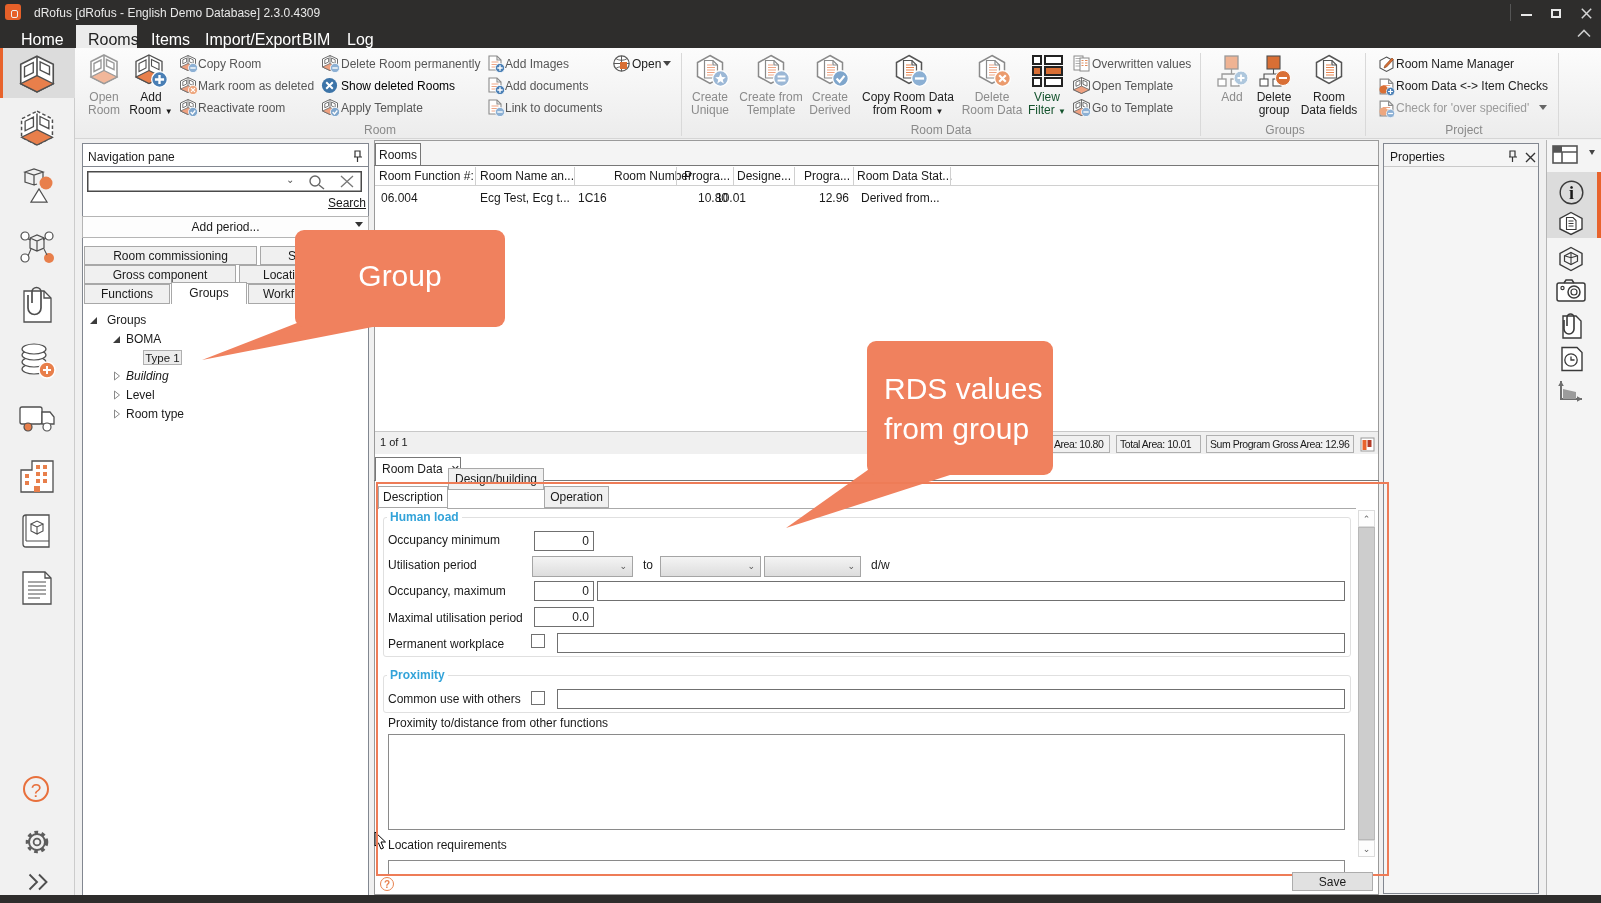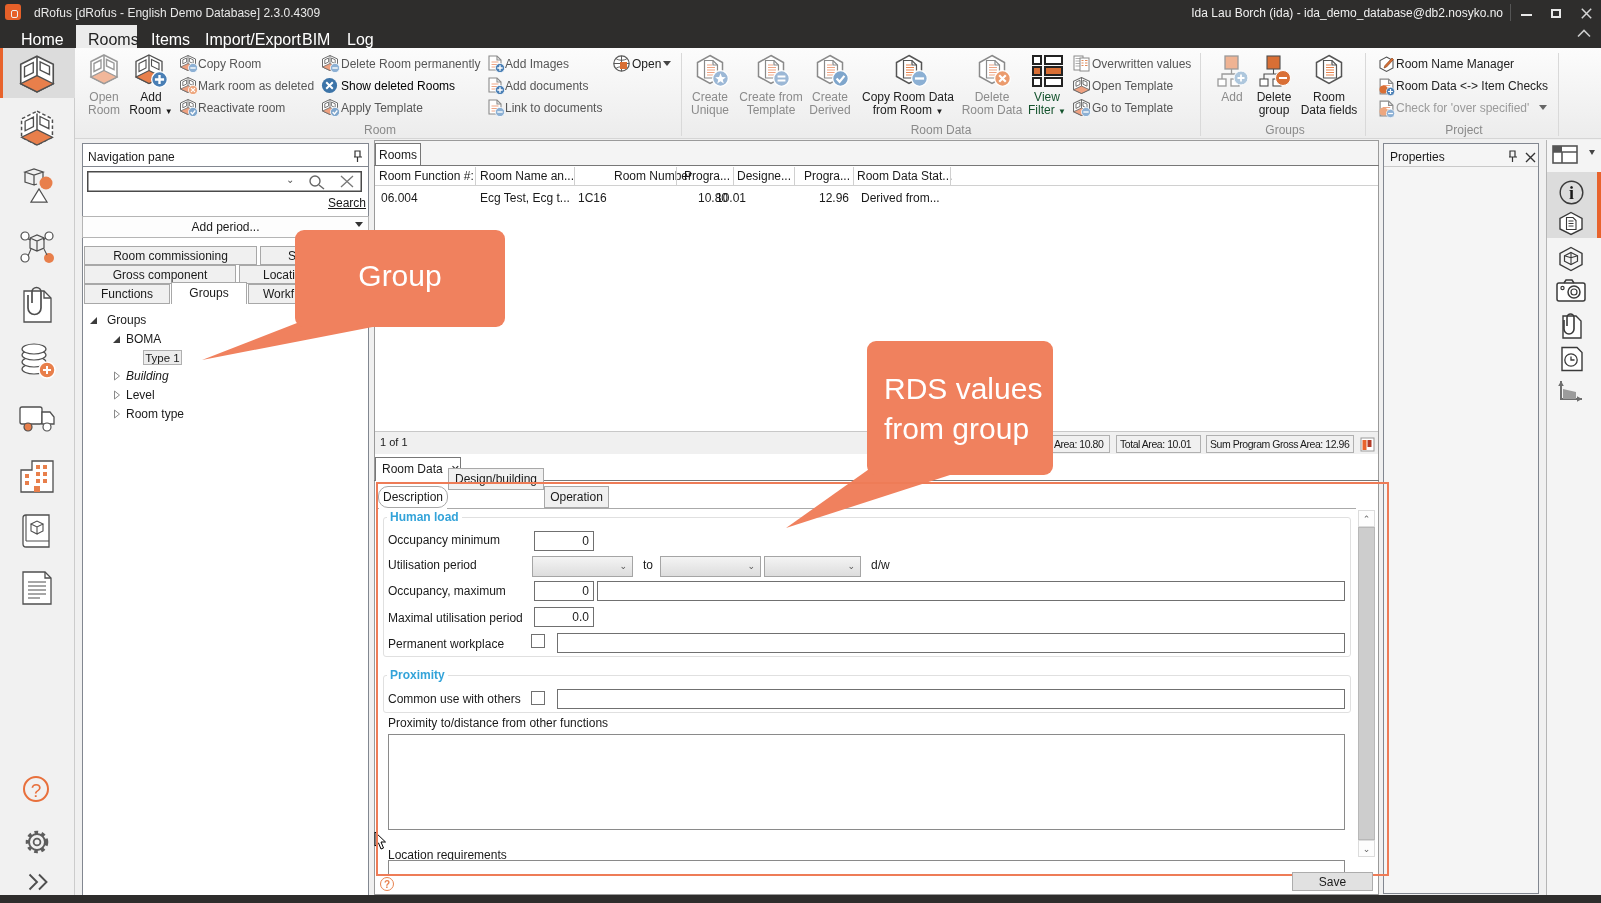--- a/index.html
+++ b/index.html
@@ -21,21 +21,20 @@
 .statb{height:18px;border:1px solid #b0b0b0;font-size:10.5px;line-height:16px;padding-left:3px;white-space:nowrap;overflow:hidden;letter-spacing:-0.45px;}
 </style>
 </head>
 <body>
 <div id="app">
 
   <div class="ab tb" style="left:0;top:0;width:1601px;height:25px;"></div>
   <div class="ab" style="left:5px;top:4px;width:16px;height:16px;background:#e66029;border-radius:3px;"></div>
   <div class="ab" style="left:11px;top:10px;width:7px;height:8px;border:1.5px solid #eee;border-radius:2px;"></div>
   <div class="ab" style="left:34px;top:6px;font-size:12px;color:#e9e9e9;">dRofus [dRofus - English Demo Database] 2.3.0.4309</div>
-  <div class="ab" style="left:1003px;top:6px;width:500px;text-align:right;font-size:12px;color:#f0f0f0;">Ida Lau Borch (ida) - ida_demo_database@db2.nosyko.no</div>
   <div class="ab" style="left:1510px;top:4px;width:1px;height:17px;background:#555;"></div>
   <div class="ab" style="left:1521px;top:14px;width:11px;height:2px;background:#e8e8e8;"></div>
   <div class="ab" style="left:1551px;top:9px;width:10px;height:9px;border:2px solid #e8e8e8;"></div>
   <svg class="ab" style="left:1581px;top:8px;" width="11" height="11" viewBox="0 0 11 11">
       <path d="M.8 .8 L10.2 10.2 M10.2 .8 L.8 10.2" stroke="#d5d5d5" stroke-width="1.5"></path>
     </svg>
 
   <div class="ab tb" style="left:0;top:25px;width:1601px;height:23px;"></div>
   <div class="ab" style="left:76px;top:25px;width:61px;height:23px;background:#ececec;"></div>
   <div class="ab" style="left:0;top:25px;width:1309px;height:23px;font-weight:normal;font-size:16px;">
@@ -511,21 +510,21 @@
     <svg class="ab" style="left:1360px;top:437px;" width="15" height="15" viewBox="0 0 15 15">
         <rect x="1" y="1" width="13" height="13" fill="#fff" stroke="#999"></rect>
         <rect x="2.5" y="3" width="4" height="10" fill="#e8632c"></rect>
         <rect x="7.5" y="3" width="4" height="7" fill="#b43c28"></rect>
       </svg>
 
     <div class="ab" style="left:375px;top:457px;width:86px;height:23px;background:#fff;border:1px solid #777;border-bottom:0;line-height:23px;"><span style="margin-left:6px;">Room Data</span><span style="margin-left:8px;font-size:11px;">✕</span></div>
     <div class="ab" style="left:374px;top:480px;width:1005px;height:1px;background:#777;"></div>
     <div class="ab" style="left:376px;top:480px;width:84px;height:1px;background:#fff;"></div>
 
-    <div class="ab tab" style="left:378px;top:486px;width:70px;height:22px;line-height:21px;text-align:center;background:#fff;border-radius:10px;">Description</div>
+    <div class="ab tab" style="left:378px;top:486px;width:70px;height:22px;line-height:21px;text-align:center;background:#fff;">Description</div>
     <div class="ab tab" style="left:448px;top:468px;width:96px;height:22px;line-height:21px;text-align:center;">Design/building</div>
     <div class="ab tab" style="left:544px;top:486px;width:65px;height:22px;line-height:21px;text-align:center;">Operation</div>
     <div class="ab" style="left:377px;top:508px;width:979px;height:1px;background:#aaa;"></div>
     <div class="ab" style="left:379px;top:508px;width:68px;height:1px;background:#fff;"></div>
 
     <div class="ab" style="left:383px;top:517px;width:968px;height:140px;border:1px solid #e0e0e0;border-radius:3px;"></div>
     <div class="ab blue" style="left:387px;top:510px;background:#fff;padding:0 3px;">Human load</div>
     <div class="ab" style="left:388px;top:533px;">Occupancy minimum</div>
     <div class="ab input" style="left:534px;top:531px;width:60px;height:20px;text-align:right;line-height:19px;padding-right:4px;">0</div>
     <div class="ab" style="left:388px;top:558px;">Utilisation period</div>
@@ -549,21 +548,21 @@
     <div class="ab input" style="left:531px;top:634px;width:14px;height:14px;"></div>
     <div class="ab input" style="left:557px;top:633px;width:788px;height:20px;"></div>
 
     <div class="ab" style="left:383px;top:675px;width:968px;height:38px;border:1px solid #e0e0e0;border-radius:3px;"></div>
     <div class="ab blue" style="left:387px;top:668px;background:#fff;padding:0 3px;">Proximity</div>
     <div class="ab" style="left:388px;top:692px;">Common use with others</div>
     <div class="ab input" style="left:531px;top:691px;width:14px;height:14px;"></div>
     <div class="ab input" style="left:557px;top:689px;width:788px;height:20px;"></div>
     <div class="ab" style="left:388px;top:716px;">Proximity to/distance from other functions</div>
     <div class="ab input" style="left:388px;top:734px;width:957px;height:96px;border-color:#8a8a8a;"></div>
-    <div class="ab" style="left:388px;top:838px;margin-top:10px;">Location requirements</div>
+    <div class="ab" style="left:388px;top:838px;">Location requirements</div>
     <div class="ab input" style="left:388px;top:860px;width:957px;height:15px;border-color:#8a8a8a;border-bottom:0;"></div>
 
     <div class="ab" style="left:1358px;top:510px;width:17px;height:347px;background:#f0f0f0;"></div>
     <div class="ab" style="left:1358px;top:510px;width:17px;height:17px;background:#fdfdfd;border:1px solid #dcdcdc;color:#606060;font-size:9px;text-align:center;line-height:16px;">⌃</div>
     <div class="ab" style="left:1358px;top:527px;width:17px;height:313px;background:#cdcdcd;border:1px solid #b8b8b8;"></div>
     <div class="ab" style="left:1358px;top:840px;width:17px;height:17px;background:#fdfdfd;border:1px solid #dcdcdc;color:#606060;font-size:9px;text-align:center;line-height:16px;">⌄</div>
 
     <div class="ab" style="left:380px;top:877px;width:14px;height:14px;border:1.5px solid #e8834f;border-radius:50%;color:#e8834f;font-size:10px;text-align:center;line-height:13px;font-weight:bold;">?</div>
     <div class="ab" style="left:1292px;top:872px;width:81px;height:19px;background:#e1e1e1;border:1px solid #adadad;text-align:center;line-height:18px;z-index:60;">Save</div>
 

